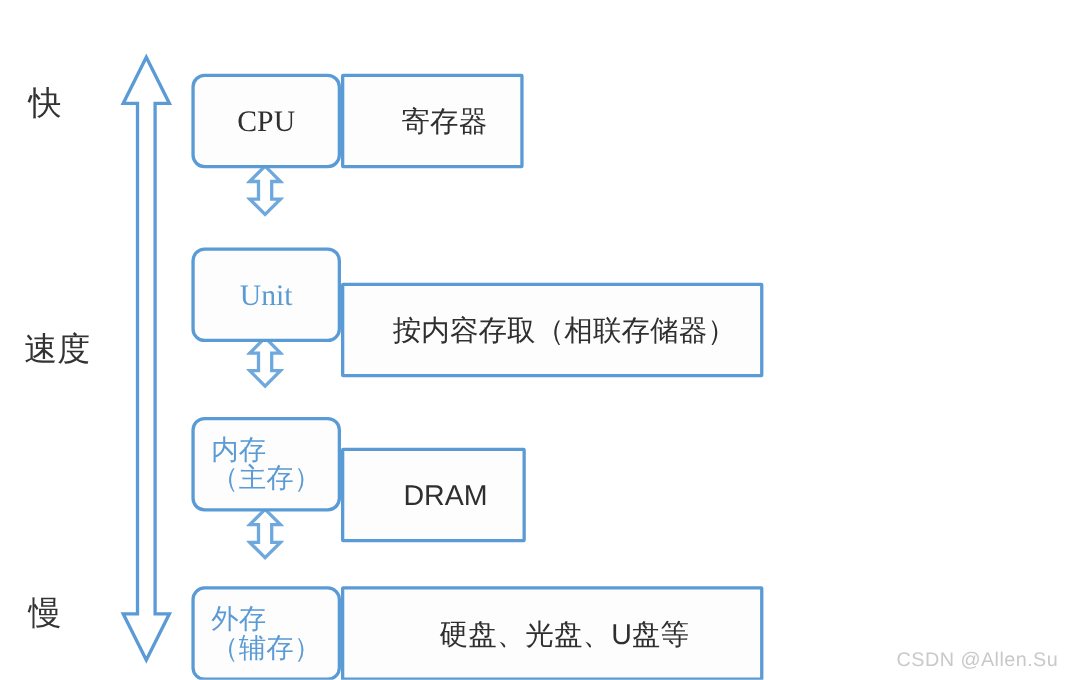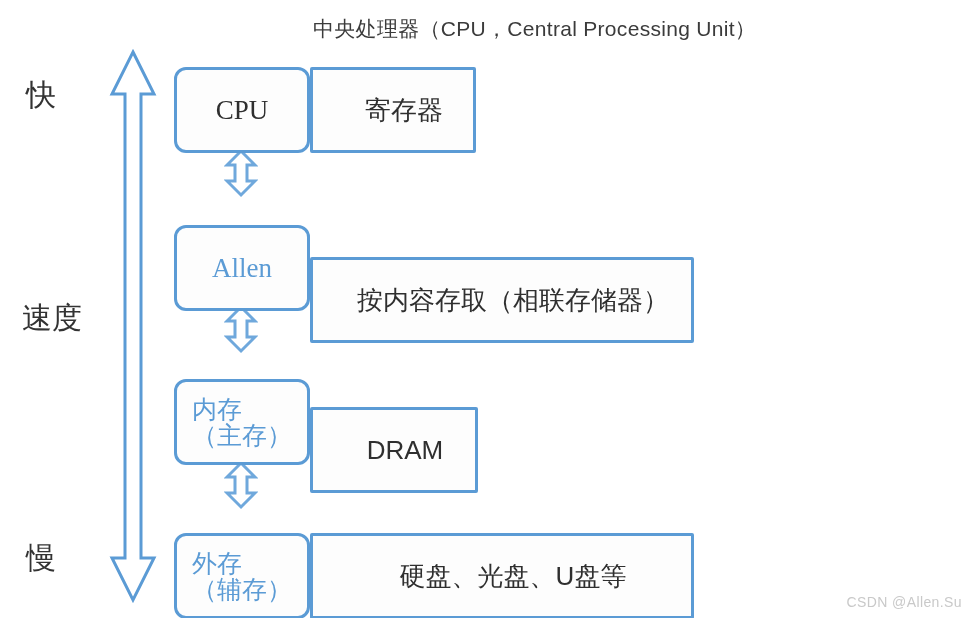--- a/index.html
+++ b/index.html
@@ -131,33 +131,32 @@
   }
   #conn-1 { top: 148px; }
   #conn-2 { top: 304px; }
   #conn-3 { top: 460px; }
 
   
   .watermark {
     position: absolute;
     right: 14px;
     bottom: 8px;
-    font-size: 14px;
+    font-size: 18px;
     color: #c9c9c9;
     letter-spacing: 0.4px;
     white-space: nowrap;
     font-family: "Liberation Sans", "DejaVu Sans", sans-serif;
   }
 </style>
 </head>
 <body>
 
 <div id="stage">
 
-  <div class="title">中央处理器（CPU，Central Processing Unit）</div>
 
   <div class="side-label fast">快</div>
   <div class="side-label mid">速度</div>
   <div class="side-label slow">慢</div>
 
   <div class="big-arrow">
     <svg width="50" height="556" viewBox="0 0 50 556" xmlns="http://www.w3.org/2000/svg">
       <polygon points="25,4 46,46 33,46 33,510 46,510 25,552 4,510 17,510 17,46 4,46" fill="#ffffff" stroke="#5b9bd5" stroke-width="3" stroke-linejoin="miter"></polygon>
     </svg>
   </div>
@@ -172,21 +171,21 @@
   </div>
 
   <div class="connector" id="conn-1">
     <svg width="34" height="50" viewBox="0 0 34 50" xmlns="http://www.w3.org/2000/svg">
       <polygon points="17,3 31,17 23,17 23,33 31,33 17,47 3,33 11,33 11,17 3,17" fill="#ffffff" stroke="#6fa8dc" stroke-width="3" stroke-linejoin="miter"></polygon>
     </svg>
   </div>
 
   <div class="row" id="row-cache">
     <div class="box left">
-      <span class="label-serif blue">Allen</span>
+      <span class="label-serif blue">Unit</span>
     </div>
     <div class="box right">
       <span class="label-desc">按内容存取（相联存储器）</span>
     </div>
   </div>
 
   <div class="connector" id="conn-2">
     <svg width="34" height="50" viewBox="0 0 34 50" xmlns="http://www.w3.org/2000/svg">
       <polygon points="17,3 31,17 23,17 23,33 31,33 17,47 3,33 11,33 11,17 3,17" fill="#ffffff" stroke="#6fa8dc" stroke-width="3" stroke-linejoin="miter"></polygon>
     </svg>

